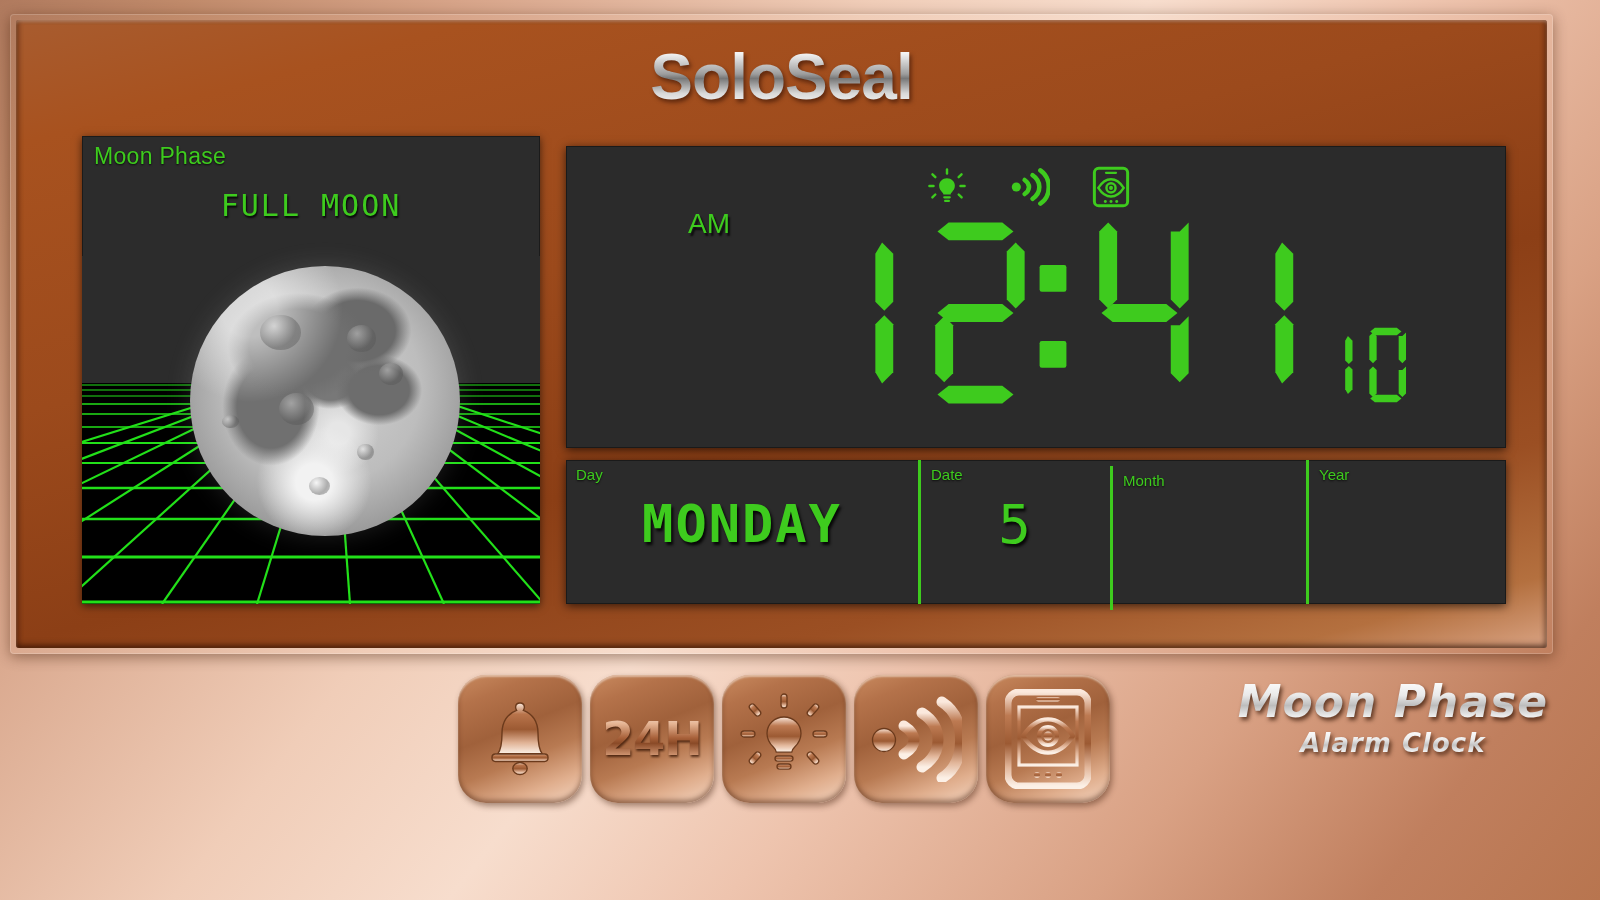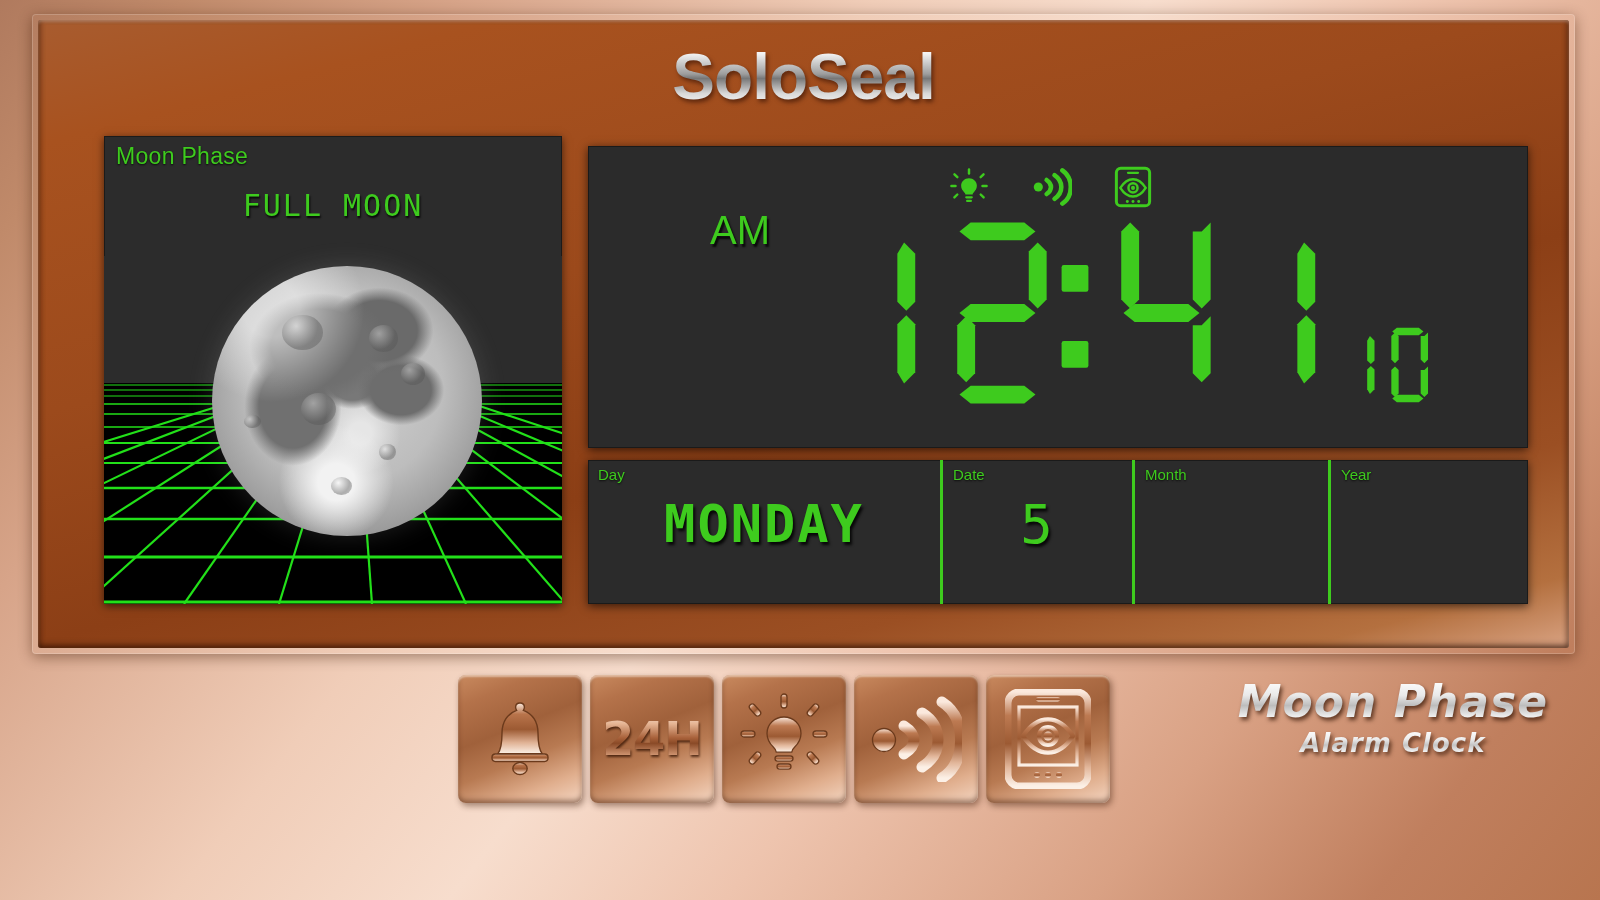--- a/index.html
+++ b/index.html
@@ -13,21 +13,21 @@
     background: linear-gradient(128deg,
         #b07a5e 0%, #c08a6a 8%, #d7a489 20%,
         #f0cdb8 38%, #f7ddcd 50%, #eec4ae 62%,
         #d9a184 78%, #c07f5e 90%, #b8754f 100%);
     position: relative;
   }
 
   
   #clock-frame {
     position: absolute;
-    left: 32px; top: 14px;
+    left: 10px; top: 14px;
     width: 1543px; height: 640px;
     border-radius: 4px;
     background:
       linear-gradient(160deg,
         #e9c3ac 0%, #f3d7c6 6%, #d9a07e 13%,
         #b3apply 14%, #a85f34 16%,
         #9a4f25 30%, #8f441c 55%, #9c5226 75%,
         #b06a3a 88%, #e3b79c 96%, #f6ddcd 100%);
     box-shadow: 0 3px 14px rgba(60,25,5,.45), inset 0 0 0 1px rgba(255,255,255,.18);
   }
@@ -132,21 +132,21 @@
   }
   #status-icons {
     position: absolute; left: 360px; top: 20px;
     display: flex; gap: 40px; align-items: center;
   }
   .status-icon { width: 42px; height: 42px; display:block; }
   .status-icon svg { display:block; width:100%; height:100%; }
 
   #ampm-indicator {
     position: absolute; left: 122px; top: 62px;
-    color: #3ecb1e; font-size: 40px; letter-spacing: 0px;
+    color: #3ecb1e; font-size: 28px; letter-spacing: 0px;
     text-shadow: 2px 3px 2px rgba(0,0,0,.8);
   }
 
   #time-row {
     position: absolute; left: 228px; top: 72px;
     display: flex; align-items: flex-start;
   }
   .seg-digit { display: block; }
   .seg-lg { width: 118px; height: 190px; }
   .seg-colon { width: 46px; height: 190px; }
@@ -158,21 +158,21 @@
     left: 556px; top: 446px;
     width: 940px; height: 144px;
     background: #2b2b2b;
     display: flex;
     box-shadow: 0 2px 9px rgba(0,0,0,.65), inset 0 0 0 1px #1a1a1a;
   }
   .date-cell { position: relative; height: 100%; }
   .date-cell + .date-cell { border-left: 3px solid #3ecb1e; }
   .date-cell.day   { width: 352px; }
   .date-cell.date  { width: 192px; padding-left: 8px; }
-  .date-cell.month { width: 196px; }
+  .date-cell.month { width: 196px; margin-top: 6px; }
   .date-cell.year  { width: 200px; }
   .date-label {
     position: absolute; left: 10px; top: 6px;
     color: #3ecb1e; font-size: 15px;
     text-shadow: 0 1px 2px rgba(0,0,0,.8);
   }
   .date-value {
     position: absolute; left: 0; right: 0; top: 38px;
     text-align: center;
     color: #3ecb1e;
@@ -185,21 +185,21 @@
   .date-cell.day .date-value { font-size: 52px; font-weight: bold; }
 
   
   #toolbar {
     position: absolute;
     left: 458px; top: 675px;
     display: flex; gap: 8px;
   }
   .tool-button {
     width: 124px; height: 128px;
-    border-radius: 8px;
+    border-radius: 28px;
     background: linear-gradient(158deg,
         #c98a5f 0%, #b4724a 18%, #a0613b 42%,
         #b87a52 62%, #e0ae8d 82%, #f4d6c2 100%);
     box-shadow:
       inset 0 2px 2px rgba(255,240,228,.55),
       inset 0 -3px 5px rgba(60,22,4,.45),
       2px 3px 6px rgba(60,24,6,.45);
     position: relative;
     cursor: pointer;
     display:flex; align-items:center; justify-content:center;

